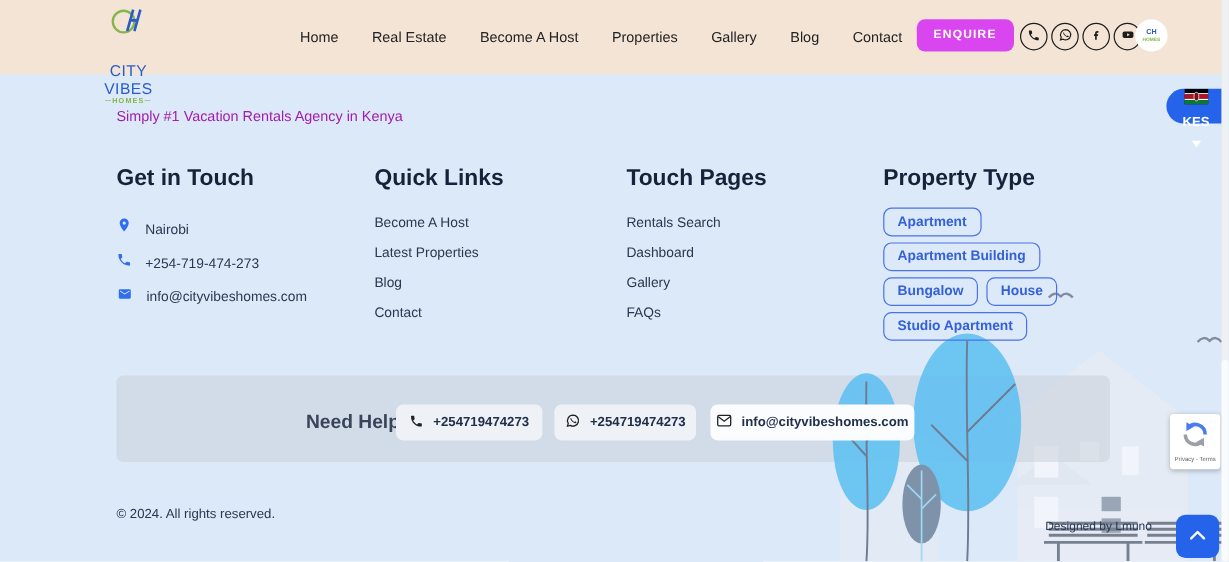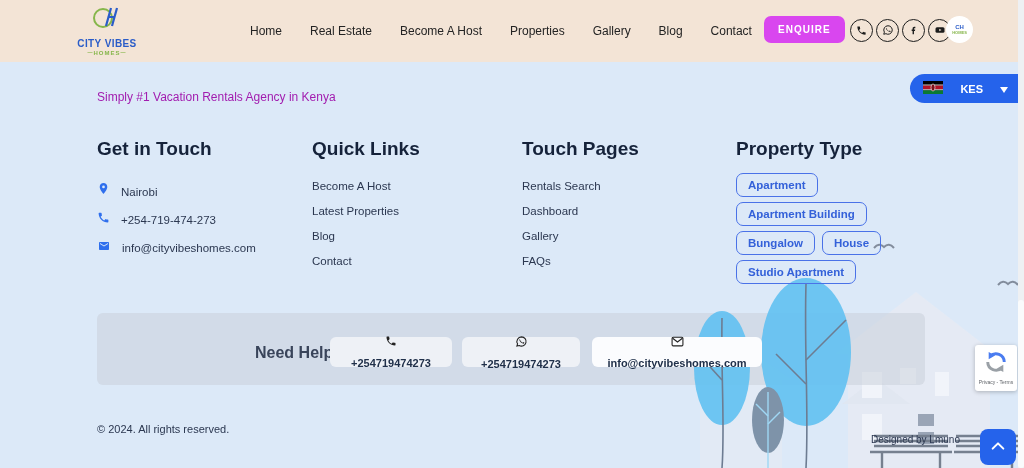--- a/index.html
+++ b/index.html
@@ -3,54 +3,54 @@
 <meta charset="utf-8">
 <style>
   * { margin:0; padding:0; box-sizing:border-box; }
   html,body { width:1024px; height:468px; }
   body { font-family:"Liberation Sans", sans-serif; overflow:hidden; }
   #app { position:relative; width:1024px; height:468px; overflow:hidden; background:#dce9f8; }
 
   
   .hdr { position:absolute; top:0; left:0; width:1024px; height:62px; background:#f3e4d6; z-index:10; }
   .logo { position:absolute; left:72px; top:4px; width:70px; text-align:center; }
-  .logo-name { font-size:10px; font-weight:bold; color:#2a5cc8; letter-spacing:.4px; margin-top:4px; }
+  .logo-name { font-size:13px; font-weight:normal; color:#2a5cc8; letter-spacing:.4px; margin-top:16px; }
   .logo-suffix { font-size:6px; font-weight:bold; color:#86b64a; letter-spacing:1px; }
   .logo-suffix::before, .logo-suffix::after { content:"\2014"; color:#86b64a; font-size:5px; vertical-align:1px; }
   .nav { position:absolute; left:250px; top:0; width:502px; height:62px; display:flex; align-items:center; justify-content:space-between; }
   .nav a { font-size:12px; font-weight:500; color:#232323; text-decoration:none; white-space:nowrap; }
   .enquire { position:absolute; left:764px; top:16px; background:#d946ef; color:#fff; border:none; border-radius:7px; padding:8px 14px; font-size:10px; font-weight:bold; letter-spacing:1px; font-family:inherit; cursor:pointer; }
   .socials { position:absolute; left:850px; top:19px; display:flex; gap:3px; }
   .soc { width:23px; height:23px; border:1.6px solid #1d1d1d; border-radius:50%; display:flex; align-items:center; justify-content:center; background:transparent; cursor:pointer; }
   .avatar { position:absolute; left:946px; top:16px; width:27px; height:27px; border-radius:50%; background:#ffffff; display:flex; flex-direction:column; align-items:center; justify-content:center; cursor:pointer; }
   .avatar .mini { font-size:6px; font-weight:bold; color:#2a5cc8; line-height:5px; }
   .avatar .mini2 { font-size:4px; font-weight:bold; color:#86b64a; line-height:5px; }
 
   
   .ftr { position:absolute; top:62px; left:0; width:1024px; height:406px; background:#dce9f8; }
   .tagline { position:absolute; left:97px; top:28px; font-size:12px; font-weight:400; color:#a21caf; z-index:3; }
 
-  .currency { position:absolute; right:6px; top:12px; height:29px; background:#2563eb; border:none; border-radius:15px 0 0 15px; display:flex; align-items:center; gap:17px; padding:0 10px 0 13px; color:#fff; font-size:11px; font-weight:bold; font-family:inherit; cursor:pointer; z-index:6; }
+  .currency { position:absolute; right:6px; top:12px; height:29px; background:#2563eb; border:none; border-radius:15px 0 0 15px; display:flex; align-items:center; gap:6px; padding:0 10px 0 13px; color:#fff; font-size:11px; font-weight:bold; font-family:inherit; cursor:pointer; z-index:6;flex-direction:column; }
 
   .col { position:absolute; top:76px; z-index:3; }
   .col h3 { font-size:19px; font-weight:bold; color:#15223a; }
   .git-list { margin-top:10px; }
   .git-row { display:flex; align-items:flex-end; gap:11px; height:28px; font-size:11.5px; color:#2b3750; }
   .lnk-list { margin-top:13px; list-style:none; }
   .lnk-list li { line-height:23px; }
   .lnk-list a { font-size:11.5px; color:#2b3750; text-decoration:none; }
   .chips { margin-top:13px; width:212px; display:flex; flex-wrap:wrap; gap:5px 7px; }
   .chip { border:1.5px solid #4a72e8; color:#3461d9; background:transparent; border-radius:7px; padding:5px 11px; font-size:11.5px; font-weight:600; font-family:inherit; cursor:pointer; white-space:nowrap; }
 
   .illus { position:absolute; left:0; top:0; width:1024px; height:406px; pointer-events:none; }
   .illus-back { z-index:0; } .illus-front { z-index:2; }
 
   .help-strip { position:absolute; left:97px; top:251px; width:828px; height:72px; background:rgba(200,206,216,.5); border-radius:6px; z-index:1; }
   .help-label { position:absolute; left:255px; top:282px; font-size:16px; font-weight:700; color:#39445a; z-index:4; }
-  .help-btn { position:absolute; top:275px; height:30px; display:flex; align-items:center; justify-content:center; gap:8px; border:none; border-radius:6px; font-size:11px; font-weight:600; color:#20304a; font-family:inherit; cursor:pointer; z-index:4;flex-direction:column; }
+  .help-btn { position:absolute; top:275px; height:30px; display:flex; align-items:center; justify-content:center; gap:8px; border:none; border-radius:6px; font-size:11px; font-weight:600; color:#20304a; font-family:inherit; cursor:pointer; z-index:4; }
   .hb-phone { left:330px; width:122px; background:#eef1f6; }
   .hb-wa    { left:462px; width:118px; background:#eef1f6; }
   .hb-mail  { left:592px; width:170px; background:#fbfcfe; }
 
   .copyright { position:absolute; left:97px; top:361px; font-size:11px; color:#2b3750; z-index:3; }
   .credit { position:absolute; left:839px; top:372px; font-size:10px; color:#2b3750; z-index:3;padding-left:32px; }
 
   .recaptcha { position:absolute; left:975px; top:283px; width:42px; height:46px; background:#ffffff; border-radius:3px; box-shadow:0 1px 4px rgba(0,0,0,.25); display:flex; flex-direction:column; align-items:center; justify-content:center; gap:2px; z-index:5; cursor:pointer; }
   .recaptcha .rc-label { font-size:5px; color:#5f6368; }
 

